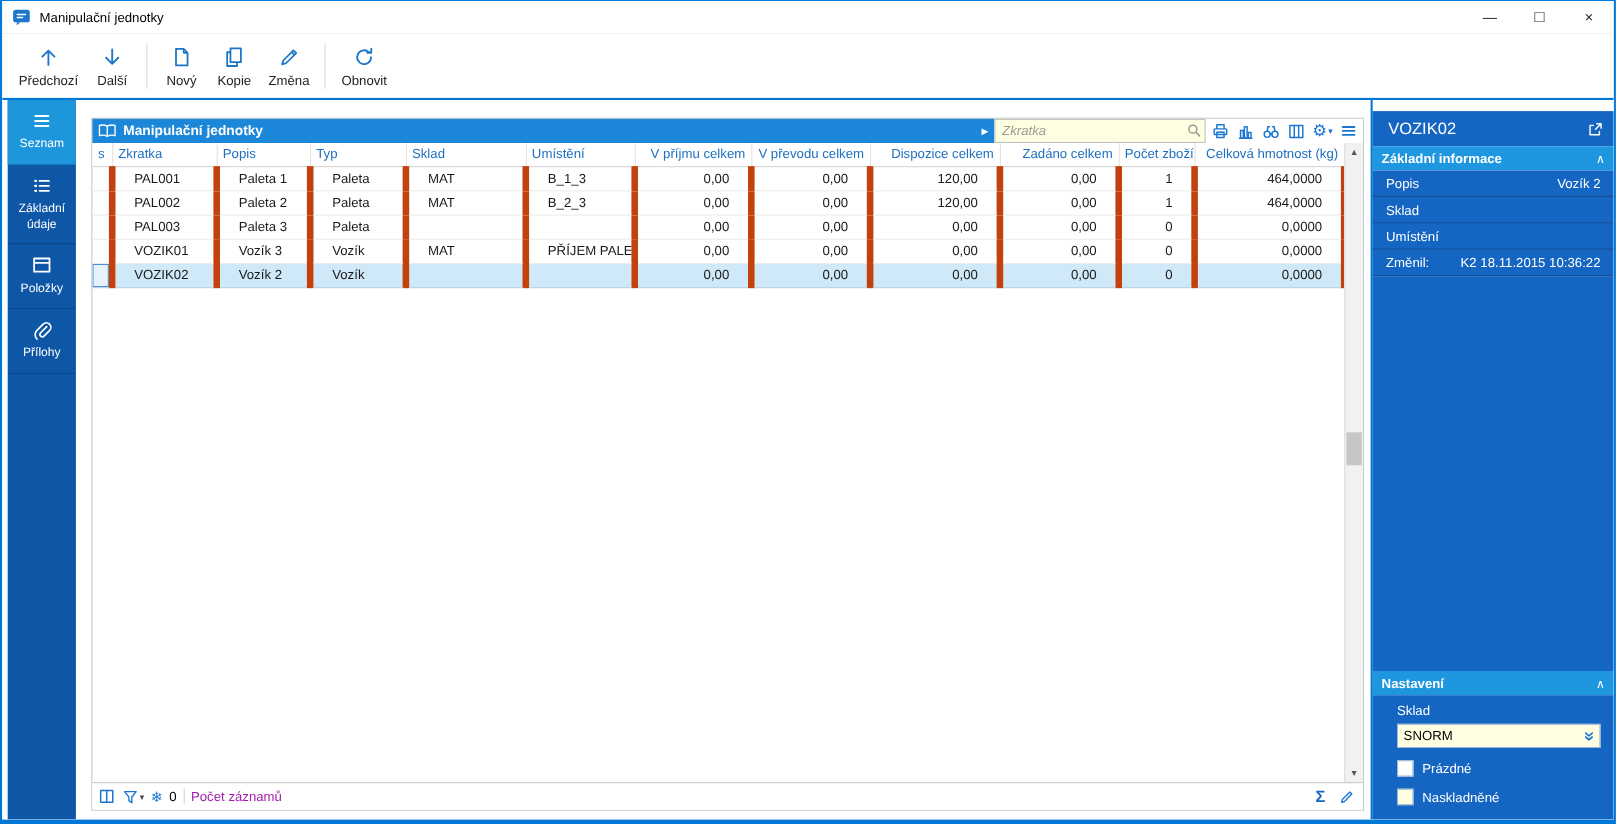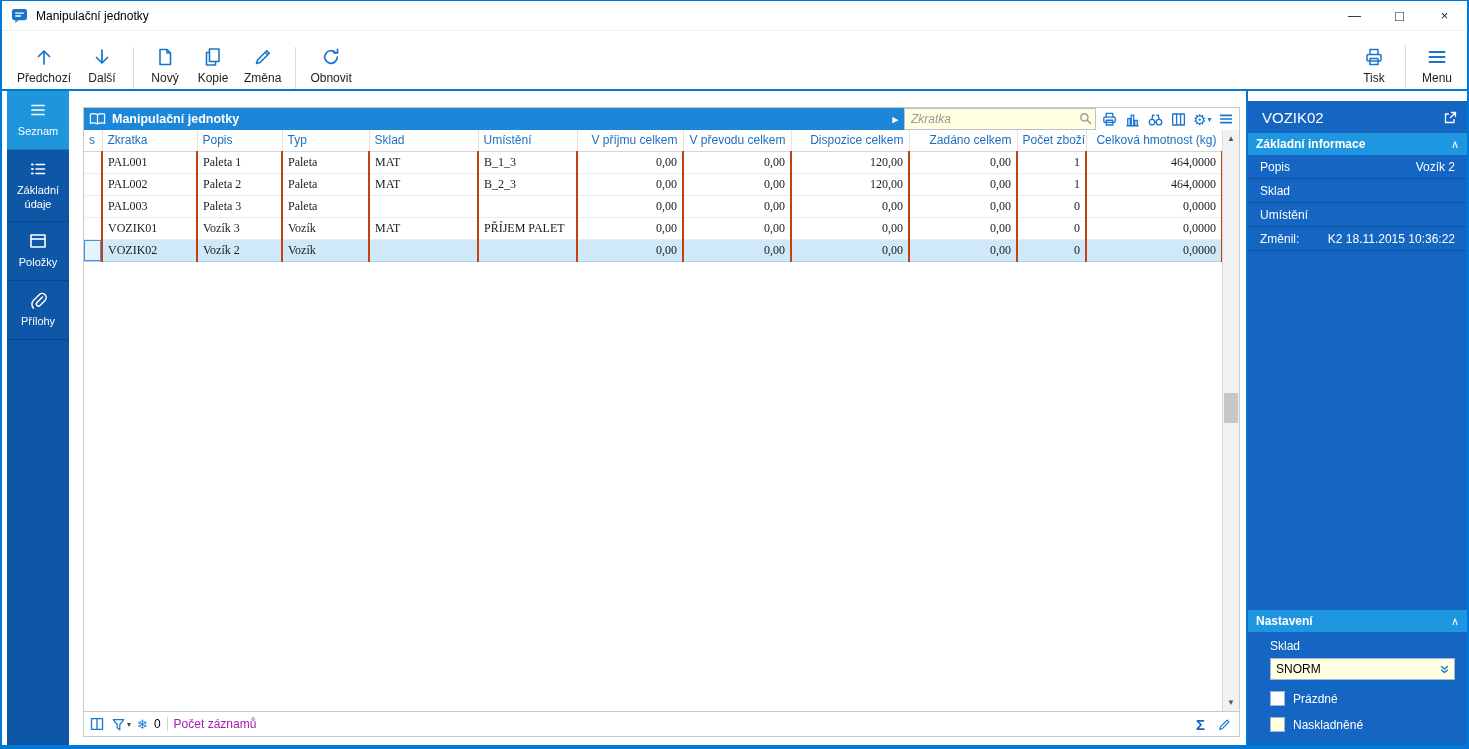--- a/index.html
+++ b/index.html
@@ -14,21 +14,21 @@
   .titlebar { height:30px; display:flex; align-items:center; background:#fff;
               border-bottom:1px solid #f1f1f1; flex:0 0 auto; }
   .app-icon { width:17px; height:17px; margin:0 8px 0 9px; flex:0 0 auto; }
   .win-title { font-size:12px; color:#000; }
   .win-controls { margin-left:auto; display:flex; height:100%; }
   .win-btn { width:45px; height:100%; display:flex; align-items:center; justify-content:center;
              font-size:13px; color:#222; cursor:default; }
   .win-btn.max { font-size:15px; }
 
   
-  .toolbar { height:60px; flex:0 0 auto; display:flex; align-items:flex-end;
+  .toolbar { height:60px; flex:0 0 auto; display:flex; align-items:center;
              padding:0 6px 0 8px; background:#fff; border-bottom:2px solid #0078d7; }
   .tb-btn { min-width:48px; padding:4px 7px; display:flex; flex-direction:column;
             align-items:center; gap:3px; color:#222; cursor:default; }
   .tb-btn svg { display:block; }
   .tb-sep { width:1px; height:42px; background:#dcdcdc; margin:0 7px; }
   .tb-right { margin-left:auto; display:flex; align-items:center; }
 
   .body { flex:1; display:flex; min-height:0; }
   .left { flex:1; display:flex; flex-direction:column; min-width:0; }
 
@@ -62,22 +62,22 @@
   .gear-glyph { font-size:15px; color:#1976d2; line-height:1; }
   .tiny-caret { font-size:8px; color:#1976d2; margin-left:1px; }
   .g-icon.burger { margin-left:auto; }
 
   .grid-main { flex:1; display:flex; min-height:0; }
   .table-col { flex:1; min-width:0; overflow:hidden; }
   table { width:100%; table-layout:fixed; border-collapse:collapse; }
   th { height:21px; font-weight:normal; color:#1d6fc0; text-align:left; padding:0 5px;
        border-right:1px solid #e3e3e3; border-bottom:1px solid #d5d5d5; background:#fff;
        overflow:hidden; white-space:nowrap; cursor:default; }
-  td { height:22px; padding:0 5px; border-right:2px solid #c2410c; border-bottom:1px solid #ececec;
-       overflow:hidden; white-space:nowrap; cursor:default;font-family:Liberation Serif, serif; }
+  td { height:22px; padding:0 17px; border-right:6px solid #c2410c; border-bottom:1px solid #ececec;
+       overflow:hidden; white-space:nowrap; cursor:default; }
   th:nth-child(n+7), td:nth-child(n+7) { text-align:right; }
   tr.row-selected td { background:#cfe9f8; border-bottom-color:#aed2ec; }
   tr.row-selected td:first-child { background:#e6f3fc; box-shadow:inset 0 0 0 1px #4a90d9; }
 
   .vscroll { width:17px; flex:0 0 auto; background:#f1f1f1; border-left:1px solid #dcdcdc;
              display:flex; flex-direction:column; }
   .vs-arrow { height:17px; display:flex; align-items:center; justify-content:center;
               font-size:8px; color:#555; cursor:default; }
   .vs-track { flex:1; position:relative; }
   .vs-thumb { position:absolute; left:1px; right:1px; top:45%; height:30px; background:#c6c6c6; cursor:default; }
@@ -175,37 +175,20 @@
     </div>
     <div class="tb-sep"></div>
     <div class="tb-btn">
       <svg width="22" height="22" viewBox="0 0 22 22" fill="none" stroke="#1b76c9" stroke-width="1.7" stroke-linecap="round" stroke-linejoin="round">
           <path d="M17.3 11 a6.3 6.3 0 1 1 -1.8 -4.4"></path>
           <path d="M17.5 3.3 V6.9 H13.9"></path>
         </svg>
       <span>Obnovit</span>
     </div>
 
-    <div class="tb-right">
-      <div class="tb-btn">
-        <svg width="22" height="22" viewBox="0 0 22 22" fill="none" stroke="#1b76c9" stroke-width="1.5" stroke-linejoin="round">
-            <path d="M7 8.5 V3.5 H15 V8.5"></path>
-            <rect x="4" y="8.5" width="14" height="6.5" rx="1"></rect>
-            <rect x="7" y="12.5" width="8" height="6"></rect>
-          </svg>
-        <span>Tisk</span>
-      </div>
-      <div class="tb-sep"></div>
-      <div class="tb-btn">
-        <svg width="22" height="22" viewBox="0 0 22 22" fill="none" stroke="#1b76c9" stroke-width="2" stroke-linecap="round">
-            <path d="M3.5 6 H18.5 M3.5 11 H18.5 M3.5 16 H18.5"></path>
-          </svg>
-        <span>Menu</span>
-      </div>
-    </div>
   </div>
 
   <div class="body">
     <div class="left">
       <div class="content">
 
         <div class="sidebar">
           <div class="sb-item active">
             <svg width="20" height="20" viewBox="0 0 20 20" fill="none" stroke="#fff" stroke-width="1.7" stroke-linecap="round">
                 <path d="M4 5.5 H16 M4 10 H16 M4 14.5 H16"></path>

